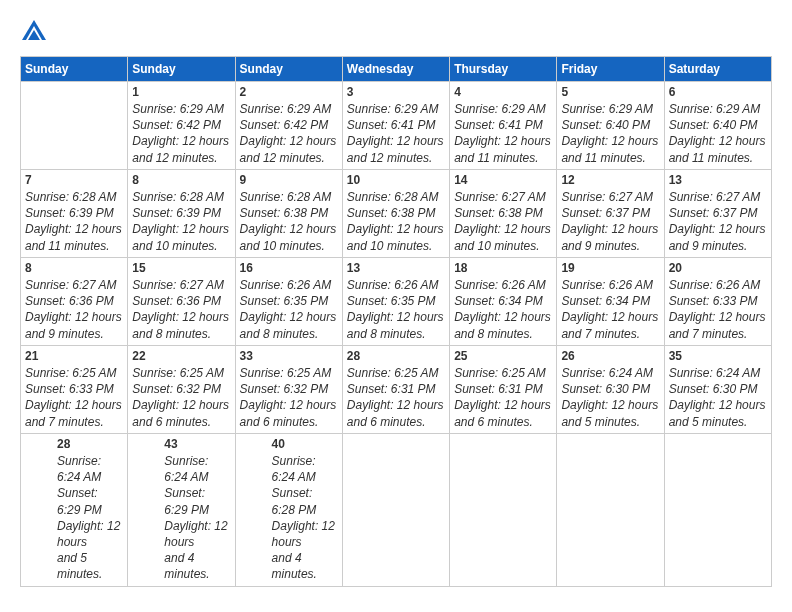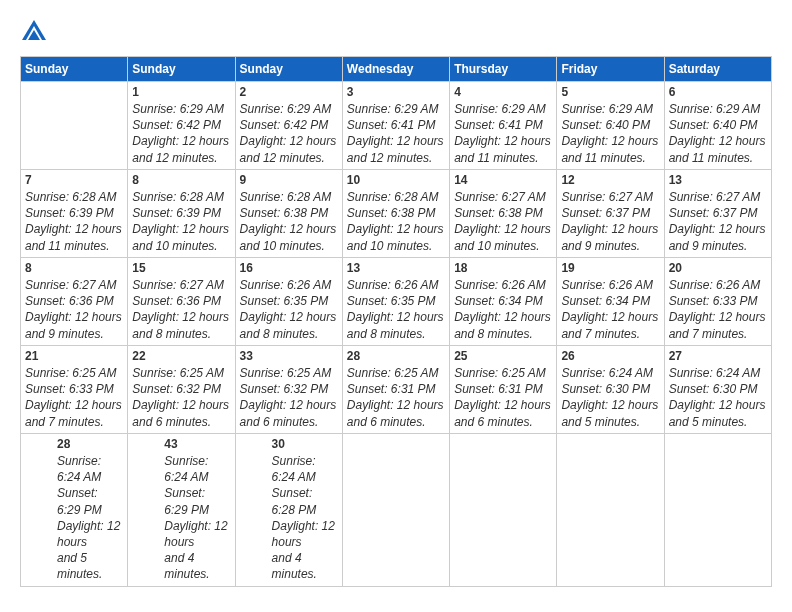--- a/index.html
+++ b/index.html
@@ -322,21 +322,21 @@
 and 6 minutes.</div>
           </td>
           <td>
             <span class="day-number">26</span>
             <div class="day-info" style="white-space: pre-line;">Sunrise: 6:24 AM
 Sunset: 6:30 PM
 Daylight: 12 hours
 and 5 minutes.</div>
           </td>
           <td>
-            <span class="day-number">27</span>
+            <span class="day-number">35</span>
             <div class="day-info" style="white-space: pre-line;">Sunrise: 6:24 AM
 Sunset: 6:30 PM
 Daylight: 12 hours
 and 5 minutes.</div>
           </td>
         </tr>
         <tr>
           <td>
             <span class="day-number">28</span>
             <div class="day-info" style="white-space: pre-line;">Sunrise: 6:24 AM
@@ -345,21 +345,21 @@
 and 5 minutes.</div>
           </td>
           <td>
             <span class="day-number">43</span>
             <div class="day-info" style="white-space: pre-line;">Sunrise: 6:24 AM
 Sunset: 6:29 PM
 Daylight: 12 hours
 and 4 minutes.</div>
           </td>
           <td>
-            <span class="day-number">30</span>
+            <span class="day-number">40</span>
             <div class="day-info" style="white-space: pre-line;">Sunrise: 6:24 AM
 Sunset: 6:28 PM
 Daylight: 12 hours
 and 4 minutes.</div>
           </td>
           <td class="empty-cell"></td>
           <td class="empty-cell"></td>
           <td class="empty-cell"></td>
           <td class="empty-cell"></td>
         </tr>

